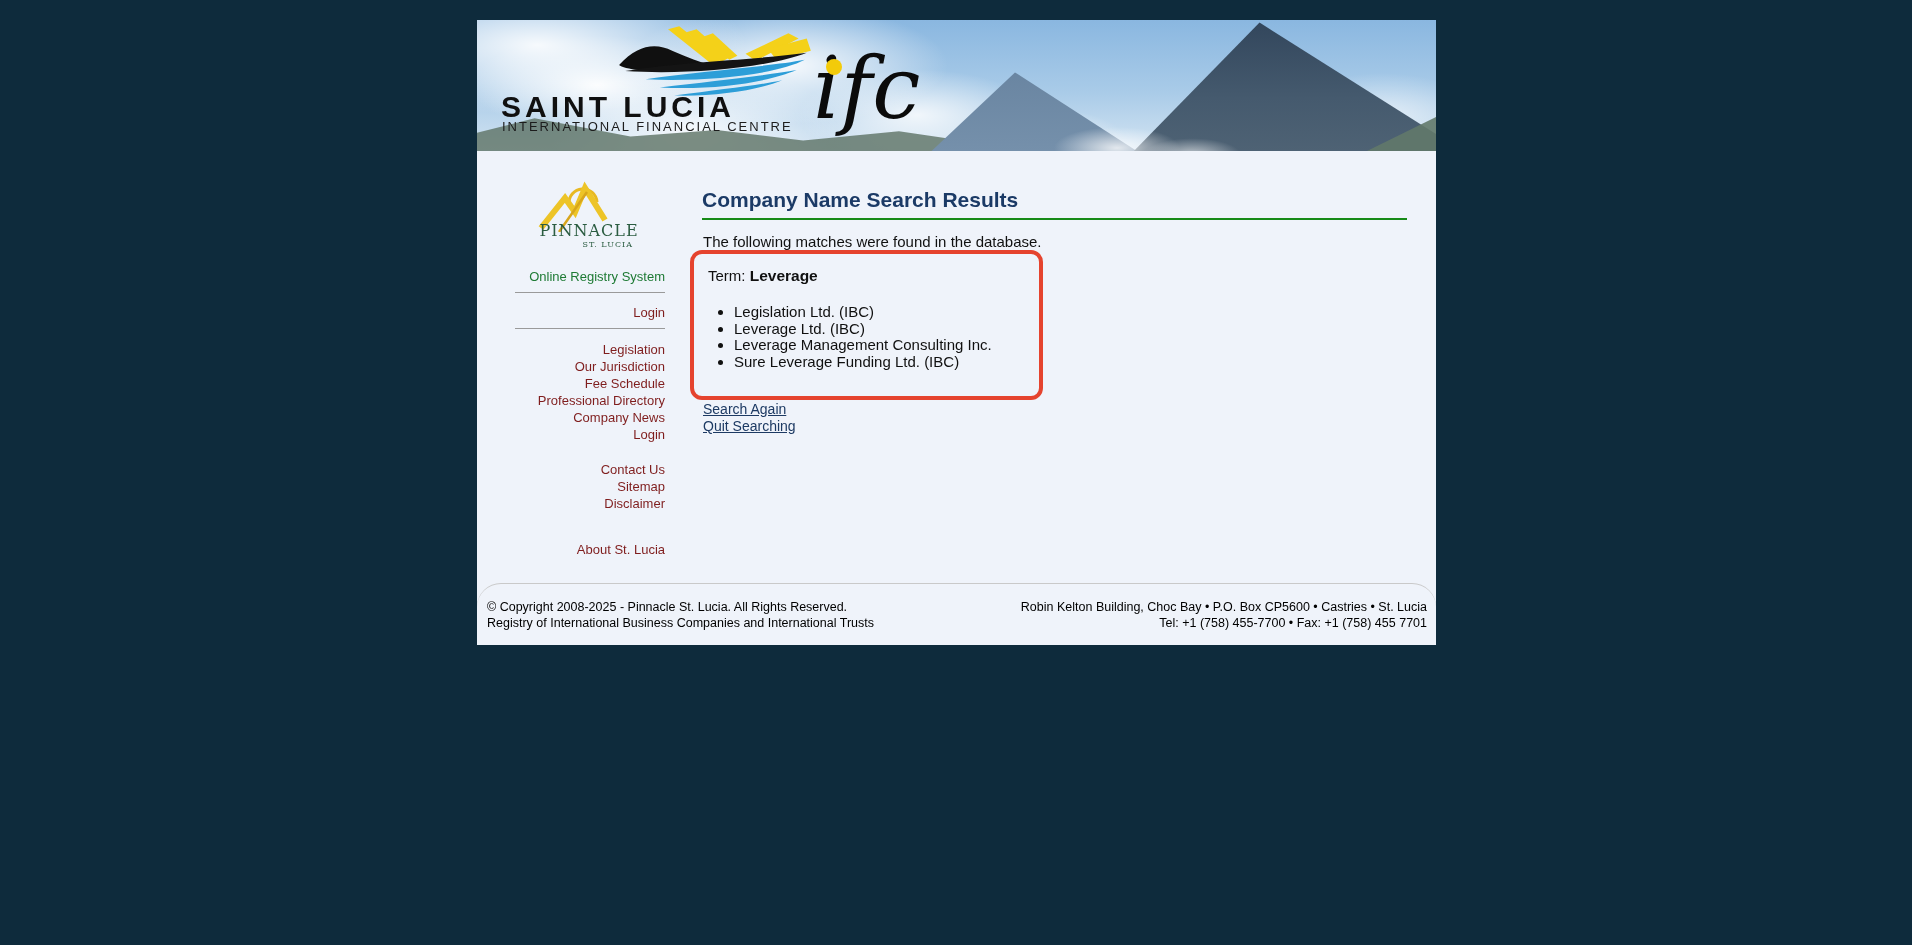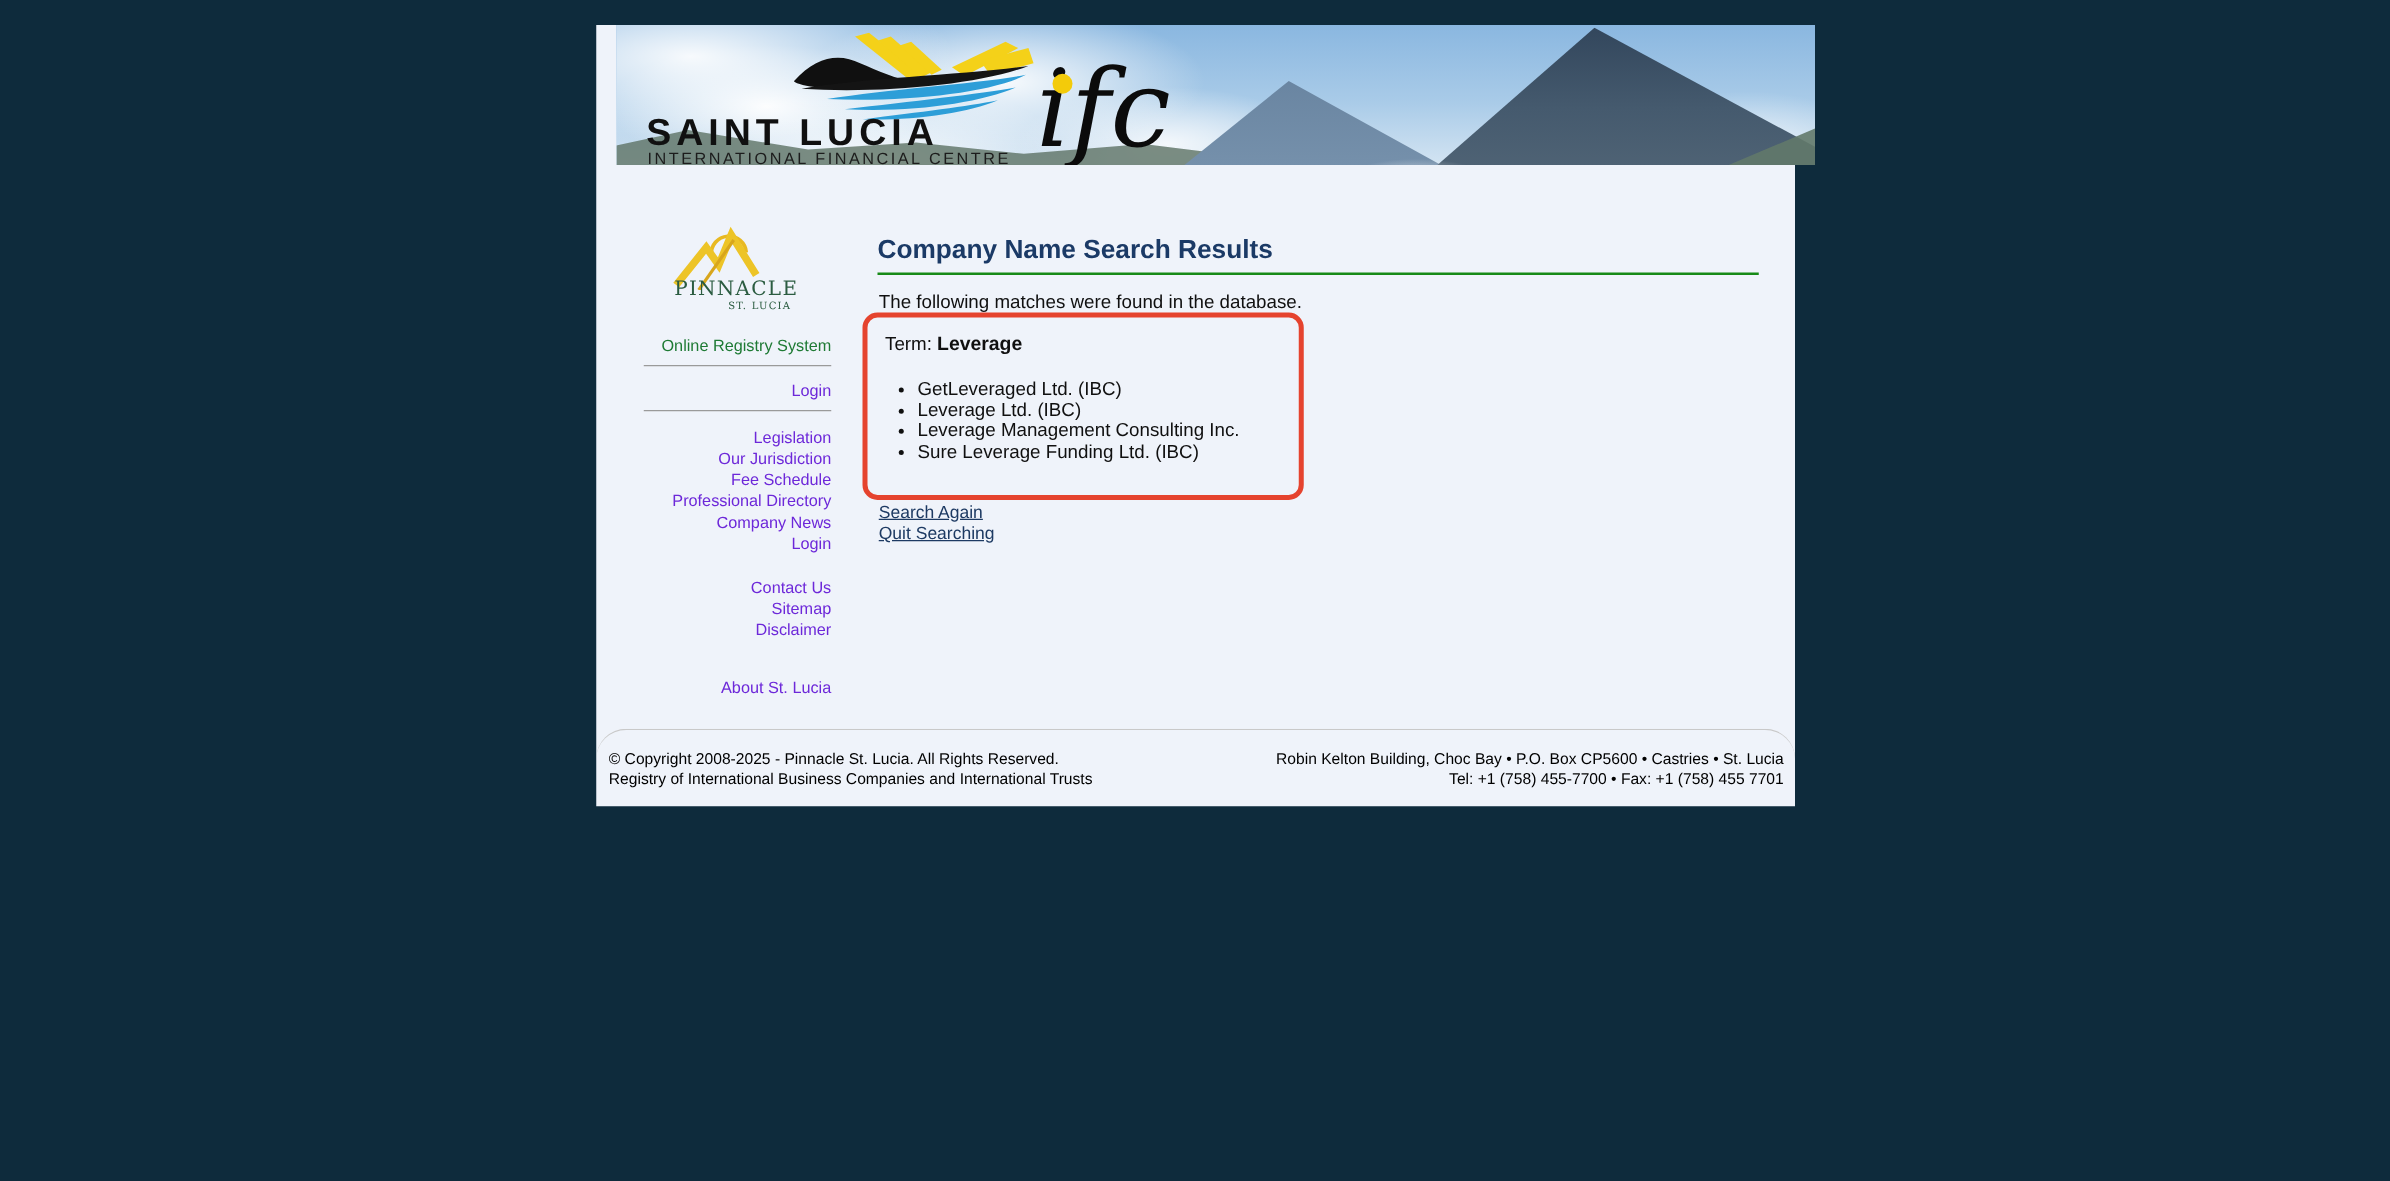--- a/index.html
+++ b/index.html
@@ -9,23 +9,22 @@
     background:#0e2b3c;
     font-family:"Liberation Sans", sans-serif;
   }
   .page {
     position:absolute; left:477px; top:20px; width:959px; height:625px;
     background:#eff3fa;
   }
 
   
   .header {
-    position:absolute; left:0; top:0; width:959px; height:112px; overflow:hidden;
+    position:absolute; left:0; top:0; width:959px; height:131px; overflow:hidden;
     background:linear-gradient(180deg,#8ab7e0 0%,#a9cbe8 55%,#d3e4f2 100%);
-    margin-left:16px;
   }
   .clouds { position:absolute; left:0; top:0; width:100%; height:100%;
     background:
       radial-gradient(ellipse 300px 100px at 60px 25px,  rgba(255,255,255,.92), rgba(255,255,255,0) 70%),
       radial-gradient(ellipse 180px 70px  at 120px 65px, rgba(255,255,255,.95), rgba(255,255,255,0) 70%),
       radial-gradient(ellipse 230px 85px  at 310px 45px, rgba(255,255,255,.92), rgba(255,255,255,0) 70%),
       radial-gradient(ellipse 210px 95px  at 215px 110px,rgba(255,255,255,.85), rgba(255,255,255,0) 70%),
       radial-gradient(ellipse 170px 65px  at 440px 95px, rgba(255,255,255,.8),  rgba(255,255,255,0) 70%),
       radial-gradient(ellipse 120px 45px  at 565px 120px,rgba(255,255,255,.75), rgba(255,255,255,0) 70%),
       radial-gradient(ellipse 140px 60px  at 905px 95px, rgba(255,255,255,.6),  rgba(255,255,255,0) 70%);
@@ -80,21 +79,21 @@
     font-family:"DejaVu Serif", serif; font-size:16px; letter-spacing:1px; color:#2b5c41; line-height:18px;
   }
   .pinnacle-sub {
     position:absolute; left:0; top:64px; width:104px; text-align:right;
     font-family:"DejaVu Serif", serif; font-size:8px; letter-spacing:1px; color:#2b5c41;
   }
   .sidebar {
     position:absolute; left:0; top:250px; width:188px; text-align:right;
     font-size:13px; color:#19375f;
   }
-  .sidebar a { color:#6d28d9; text-decoration:none; display:block; cursor:pointer; }
+  .sidebar a { color:#7f1d1d; text-decoration:none; display:block; cursor:pointer; }
   .registry-link { color:#1e7a34 !important; line-height:14px;padding-left:40px; }
   .side-rule { border:0; border-top:1px solid #9a9a9a; width:150px; margin:8px 0 0 auto; }
   .login-link { margin-top:11px; line-height:17px; }
   .rule2 { margin-top:7px; }
   .nav-group { margin-top:12px; line-height:17px; }
   .info-group { margin-top:18px; line-height:17px; }
   .about-group { margin-top:29px; line-height:17px; }
 
   
   .main { position:absolute; left:225px; top:170px; width:710px; }
@@ -196,21 +195,21 @@
     <hr class="green-rule">
     <p class="intro">The following matches were found in the database.</p>
   </div>
 
   <div class="term-line">
     <span>Term:</span>
     <b>Leverage</b>
   </div>
 
   <ul class="results-list">
-    <li>GetLeveraged Ltd. (IBC)</li>
+    <li>Legislation Ltd. (IBC)</li>
     <li>Leverage Ltd. (IBC)</li>
     <li>Leverage Management Consulting Inc.</li>
     <li>Sure Leverage Funding Ltd. (IBC)</li>
   </ul>
 
   <div class="annotation-box"></div>
 
   <a class="action-link search-again">Search Again</a>
   <a class="action-link quit-search">Quit Searching</a>
 

